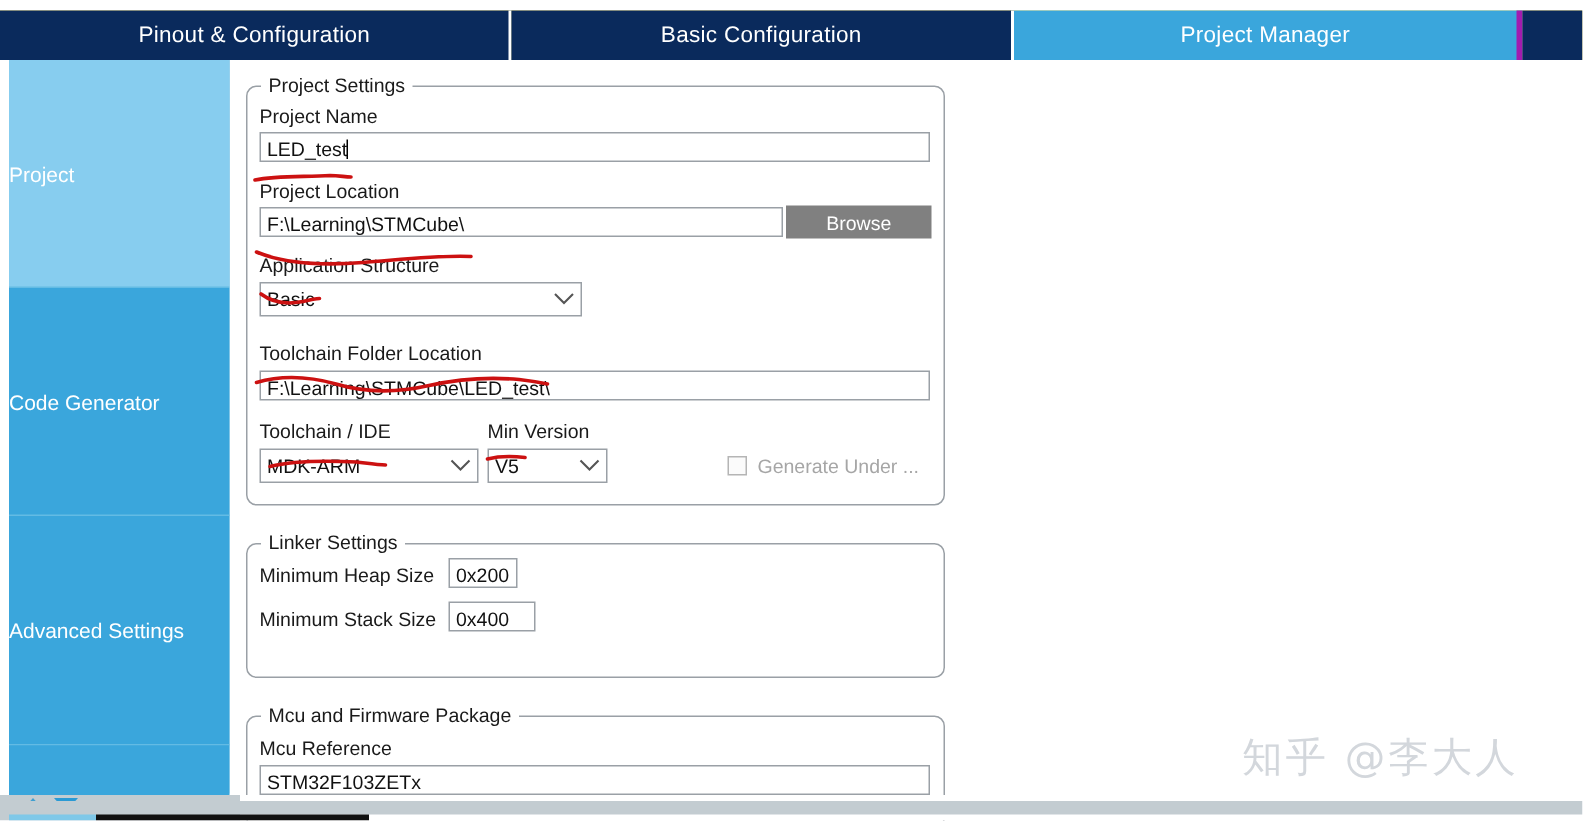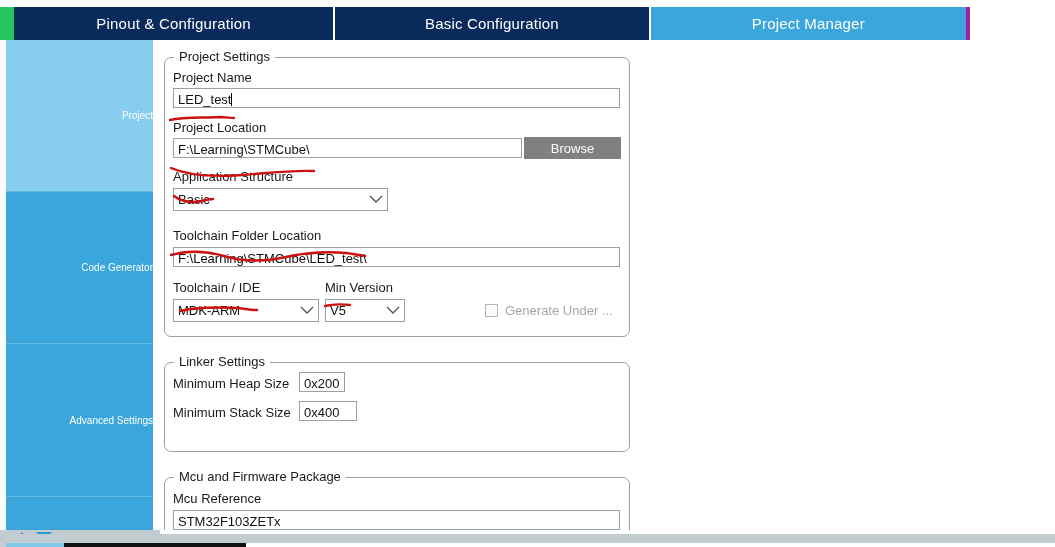--- a/index.html
+++ b/index.html
@@ -12,25 +12,24 @@
   }
   #app {
     position: relative;
     width: 1055px; height: 547px;
     background: #ffffff;
   }
 
   
   .tabbar {
     position: absolute; left: 0; top: 7px;
-    width: 970px; height: 33px;
-    background: #22c55e;
+    width: 1055px; height: 33px;
+    background: #fde047;
     display: flex;
     align-items: stretch;
-    padding-left: 14px;
   }
   .tab {
     display: flex; align-items: center; justify-content: center;
     color: #ffffff;
     font-size: 15px;
     letter-spacing: .2px;
     background: #0a2a5c;
     border-right: 2px solid #ffffff;
     user-select: none;
   }
@@ -47,23 +46,23 @@
   }
 
   
   .sidebar {
     position: absolute; left: 6px; top: 40px;
     width: 147px; height: 490px;
     background: #3aa6dc;
     overflow: hidden;
   }
   .side-item {
-    display: flex; align-items: center; justify-content: flex-end;
+    display: flex; align-items: center; justify-content: flex-start;
     color: #ffffff;
-    font-size: 10px;
+    font-size: 14px;
     background: #3aa6dc;
     border-bottom: 1px solid #63bbe4;
     user-select: none;
   }
   .side-item.sel { background: #87cdef; }
   .side-item.i0 { height: 152px; }
   .side-item.i1 { height: 152px; }
   .side-item.i2 { height: 153px; }
   .side-item.i3 { height: 32px; border-bottom: none; }
 
@@ -366,19 +365,20 @@
       </svg>
     </div>
 
     <div class="scribble" style="left:163px; top:259px;">
       <svg width="30" height="10" viewBox="0 0 30 10">
         <path d="M2 5 C 10 3, 18 3, 27 4" stroke="#cc1111" stroke-width="2.4" fill="none" stroke-linecap="round"></path>
       </svg>
     </div>
   </div>
 
+  <div class="watermark">知乎 @李大人</div>
 
   <div class="bottom-white"></div>
   <div class="bottom-strip"></div>
   <div class="side-accent"></div>
   <div class="side-accent2"></div>
 
 </div>
 
 </body></html>

